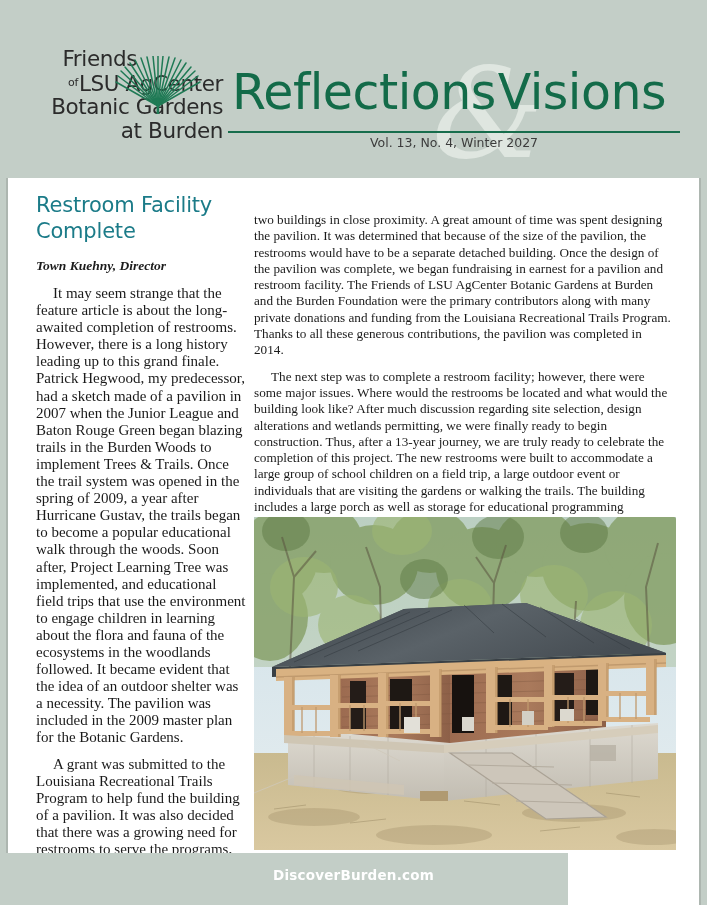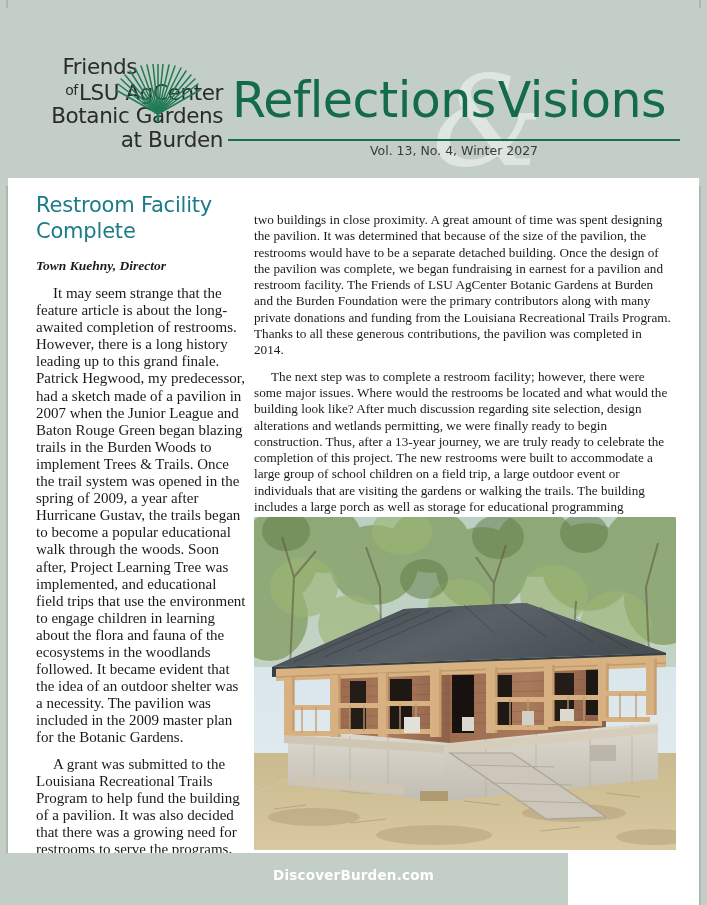--- a/index.html
+++ b/index.html
@@ -18,21 +18,21 @@
 
   .page {
     position: absolute;
     inset: 0;
     background: #c3cec7;
   }
 
   
   .masthead {
     position: absolute;
-    left: 0; top: 8px;
+    left: 0; top: 0;
     width: 707px;
     height: 178px;
     background: #c3cec7;
   }
 
   .logo-block {
     position: absolute;
     left: 28px;
     top: 48px;
     width: 195px;
@@ -45,21 +45,21 @@
     font-size: 21.5px;
     line-height: 21.5px;
     letter-spacing: -0.4px;
     white-space: nowrap;
   }
   .logo-line.l1 { padding-right: 86px; }
   .logo-line.l2 { margin-top: 2px; }
   .logo-line.l3 { margin-top: 2px; }
   .logo-line.l4 { margin-top: 2px; }
   .logo-of {
-    font-size: 14px;
+    font-size: 11px;
     vertical-align: 5px;
     margin-right: 1px;
   }
 
   .palm {
     position: absolute;
     left: 112px;
     top: 56px;
     width: 92px;
     height: 58px;

